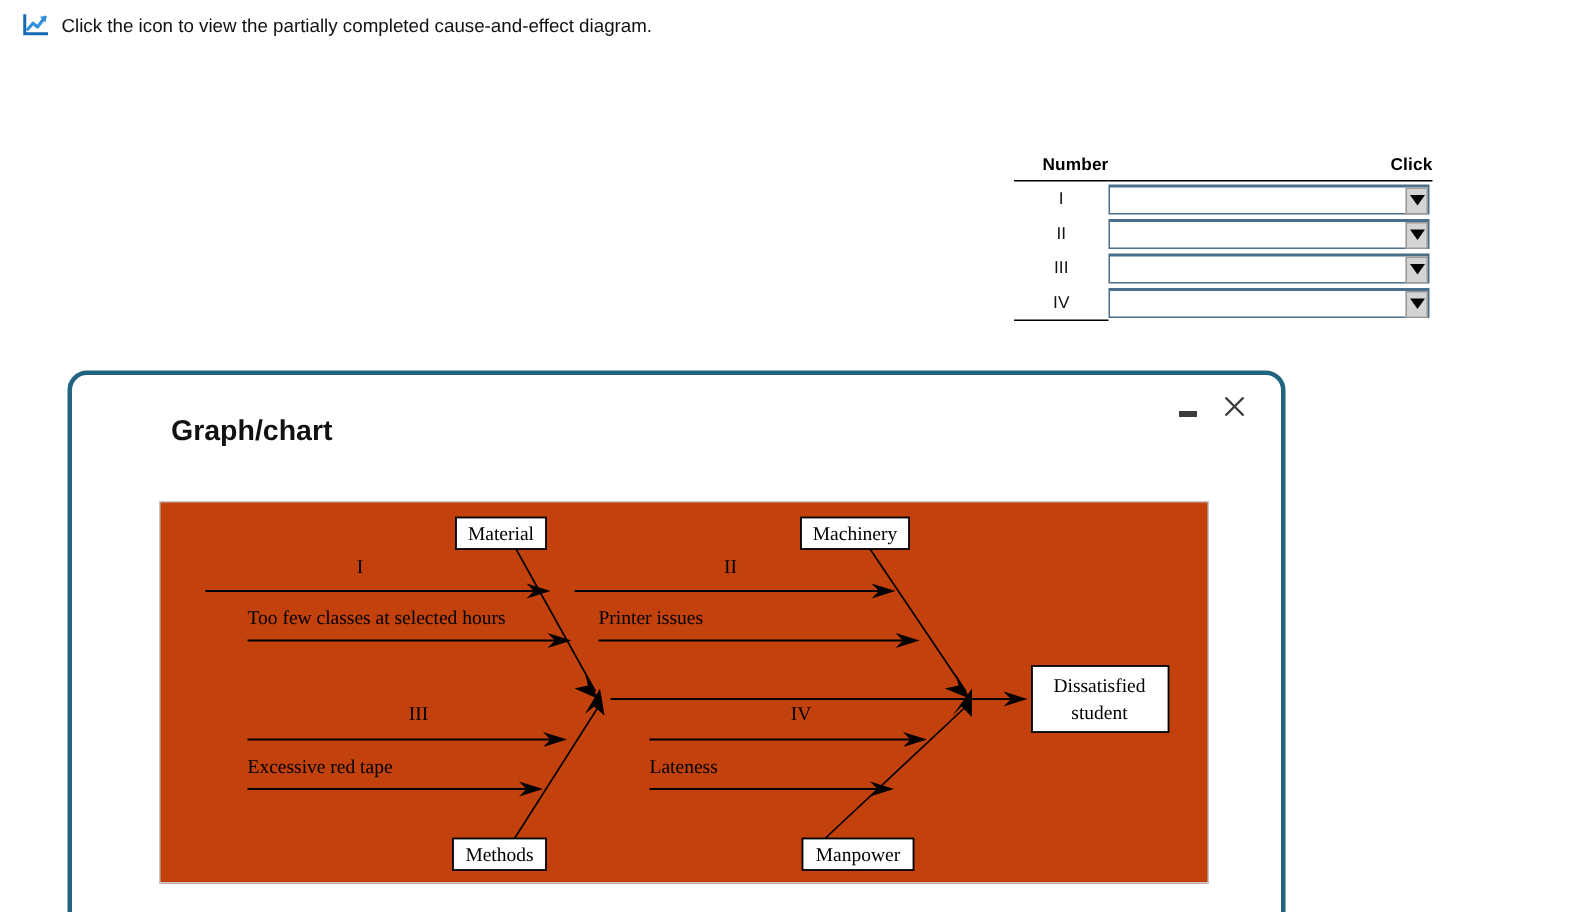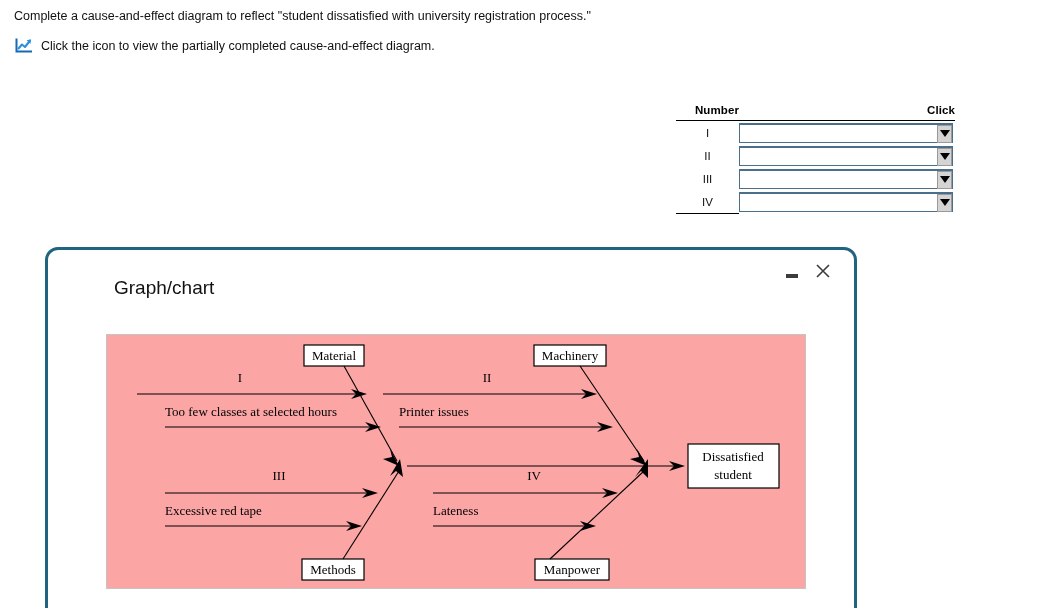--- a/index.html
+++ b/index.html
@@ -57,45 +57,44 @@
   }
 
   
   #graph-modal{
     position:absolute;left:45px;top:247px;width:812px;height:400px;
     background:#fff;border:3px solid #20647f;border-radius:13px;
     box-sizing:border-box;
   }
   #modal-title{
     position:absolute;left:66px;top:27px;
-    font-size:19px;color:#111;font-weight:400;
+    font-size:19px;color:#111;font-weight:700;
   }
   #modal-controls{position:absolute;right:23px;top:13px;display:flex;align-items:center;gap:17px;}
   #minimize-btn{width:13px;height:14px;display:flex;align-items:flex-end;justify-content:center;cursor:pointer;}
   #minimize-btn i{display:block;width:12px;height:4px;background:#3c3c3c;}
   #close-btn{width:16px;height:16px;cursor:pointer;}
 
   #diagram-box{
     position:absolute;left:58px;top:84px;width:700px;height:255px;
-    border:1px solid #c4c4c4;background:#fca5a5;box-sizing:border-box;
+    border:1px solid #c4c4c4;background:#c2410c;box-sizing:border-box;
     overflow:hidden;
   }
   #fishbone{display:block;width:700px;height:255px;}
   .fb-serif{font-family:"Liberation Serif", serif;font-size:13px;fill:#000;}
   .fb-serif-box{font-family:"Liberation Serif", serif;font-size:13px;fill:#000;}
   .fb-line{stroke:#000;stroke-width:1.2;fill:none;}
   .fb-diag{stroke:#000;stroke-width:1.1;fill:none;}
   .fb-rect{fill:#fff;stroke:#000;stroke-width:1.2;}
 </style>
 </head>
 <body>
 
 <div id="prompt-area">
 
-  <div id="prompt-line-1" class="prompt-line">Complete a cause-and-effect diagram to reflect "student dissatisfied with university registration process."</div>
 
   <div id="icon-line">
     <svg id="chart-icon" viewBox="0 0 20 17">
       <rect x="0.5" y="0.5" width="19" height="16" fill="#ffffff" stroke="#ffffff"></rect>
       <path d="M2.5 1.5 L2.5 14.5 L18 14.5" fill="none" stroke="#1669b5" stroke-width="2"></path>
       <path d="M4.5 11.5 L8 7.5 L11 10 L16 3.5" fill="none" stroke="#2f8fd8" stroke-width="2.1" stroke-linejoin="round" stroke-linecap="round"></path>
       <path d="M12.6 3.2 L17 2.6 L16.4 7 Z" fill="#2f8fd8"></path>
     </svg>
     <span class="prompt-line">Click the icon to view the partially completed cause-and-effect diagram.</span>
   </div>

